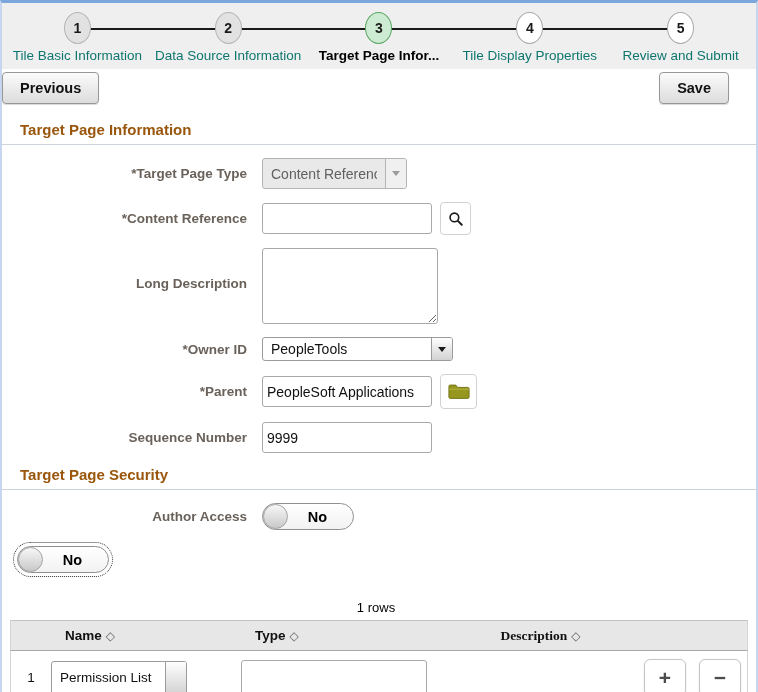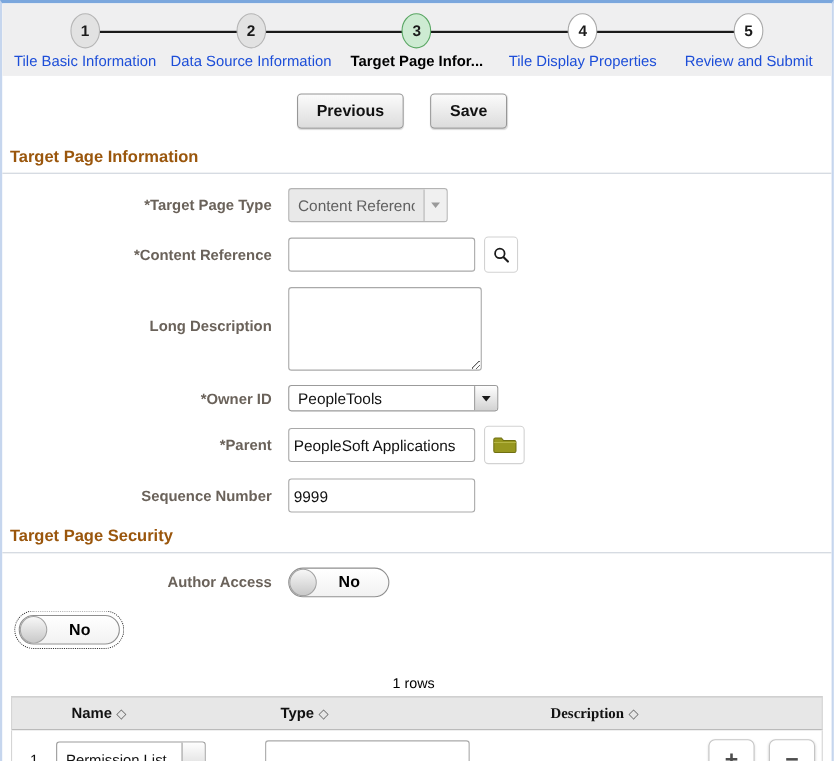--- a/index.html
+++ b/index.html
@@ -30,41 +30,41 @@
   .step { flex: 1; display: flex; flex-direction: column; align-items: center; cursor: pointer; }
   .step-circle {
     width: 27px; height: 32px; border-radius: 50%;
     display: flex; align-items: center; justify-content: center;
     font-weight: bold; font-size: 14px; color: #1a1a1a;
     position: relative; z-index: 2;
   }
   .st-visited .step-circle { background: #e2e2e2; border: 1px solid #b5b5b5; }
   .st-active  .step-circle { background: #cdebd2; border: 1px solid #59a663; }
   .st-future  .step-circle { background: #ffffff; border: 1px solid #a9a9a9; }
-  .step-label { margin-top: 4px; font-size: 13.5px; color: #1d4ed8; white-space: nowrap; }
+  .step-label { margin-top: 4px; font-size: 13.5px; color: #0f766e; white-space: nowrap; }
   .st-active .step-label { color: #000; font-weight: bold; }
 
   
-  .toolbar { display: flex; justify-content: center; gap: 24px; padding: 16px 27px 0 0; }
+  .toolbar { display: flex; justify-content: space-between; gap: 24px; padding: 3px 27px 0 0; }
   .btn {
     font-family: inherit; font-weight: bold; font-size: 14.5px; color: #111;
     padding: 7px 17px; border-radius: 4px; cursor: pointer;
     background: linear-gradient(#fbfbfb, #dcdcdc);
     border: 1px solid #979797;
     box-shadow: 0 1px 1px rgba(0,0,0,.15);
   }
   .btn-next {
     background: linear-gradient(#93d5a4, #5fba7a);
     border: 1px solid #3e8e52;
   }
 
   
   .section-title {
     margin: 17px 0 0 0;
-    padding: 0 0 6px 7px;
+    padding: 0 0 6px 18px;
     font-size: 15px; font-weight: bold; color: #9a560c;
     border-bottom: 1px solid #ccd3db;
   }
 
   
   .form-area { padding-top: 13px; }
   .frow { display: flex; align-items: center; margin-bottom: 13px; }
   .frow.top { align-items: flex-start; }
   .flabel {
     width: 245px; text-align: right; flex-shrink: 0;

